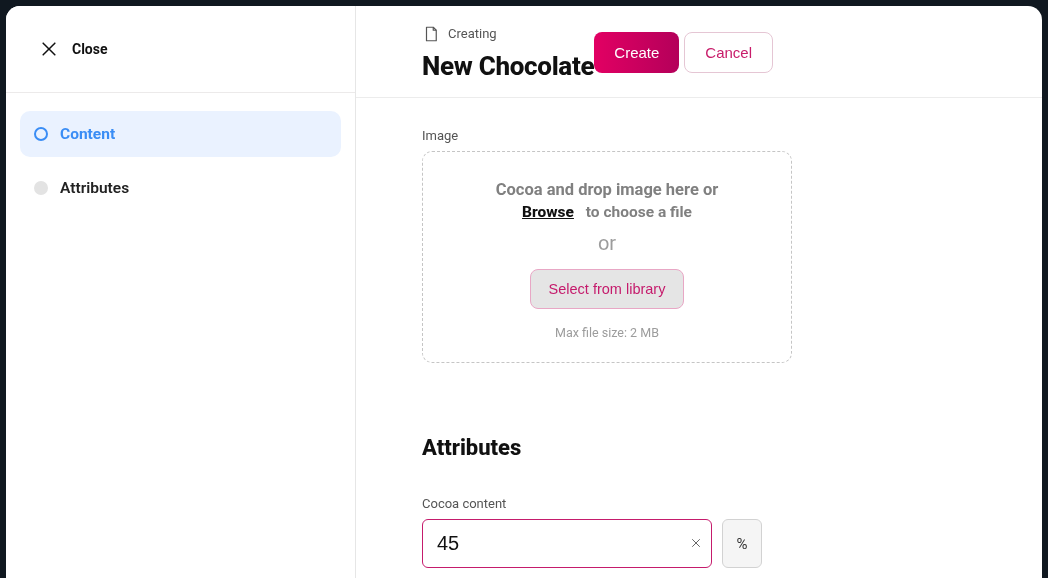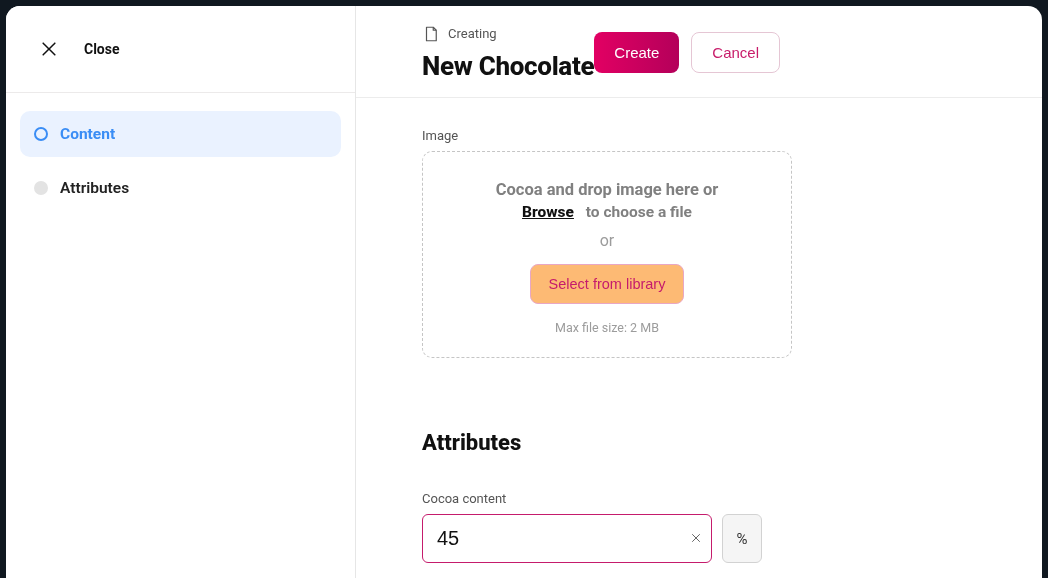--- a/index.html
+++ b/index.html
@@ -27,21 +27,21 @@
   width: 350px;
   border-right: 1px solid #e6e6e6;
   display: flex;
   flex-direction: column;
   background: #fff;
   position: relative;
 }
 .sidebar-header {
   display: flex;
   align-items: center;
-  gap: 24px;
+  gap: 12px;
   padding: 14px 18px 14px 32px;
   height: 86px;
 }
 .close-icon {
   width: 22px; height: 22px;
   display: inline-flex;
   align-items: center; justify-content: center;
   color: #111;
 }
 .close-label {
@@ -101,21 +101,21 @@
   justify-content: flex-start;
   padding: 18px 36px 16px 66px;
   border-bottom: 1px solid #ececec;
   height: 92px;
 }
 .topbar-left { display: flex; align-items: flex-start; gap: 8px; flex-direction: column; }
 .creating-row { display: flex; align-items: center; gap: 8px; color: #555; }
 .file-icon { width: 18px; height: 18px; color: #555; }
 .creating-label { font-size: 13px; color: #555; }
 .page-title { font-size: 26px; font-weight: 800; color: #111; letter-spacing: -0.3px; }
-.topbar-actions { display: flex; gap: 12px; }
+.topbar-actions { display: flex; gap: 5px; }
 .btn {
   padding: 11px 20px;
   border-radius: 8px;
   font-size: 15px;
   font-weight: 500;
   cursor: pointer;
   border: none;
 }
 .btn-primary {
   background: linear-gradient(90deg, #e20063 0%, #b4005a 100%);
@@ -155,30 +155,30 @@
   color: #808080;
 }
 .browse-link {
   color: #111;
   text-decoration: underline;
   font-weight: 800;
   margin-right: 8px;
 }
 .dropzone-or {
   margin-top: 10px;
-  font-size: 16px;
+  font-size: 20px;
   color: #9c9c9c;
 }
 .select-lib-btn {
   margin-top: 14px;
   padding: 11px 18px;
   border-radius: 8px;
   font-size: 14.5px;
   border: 1.4px solid #e8a7c5;
-  background: #fdba74;
+  background: #e5e5e5;
   color: #c51b6c;
   cursor: pointer;
 }
 .max-size {
   margin-top: 16px;
   font-size: 12.5px;
   color: #9c9c9c;
 }
 .section-title {
   font-size: 22px;

